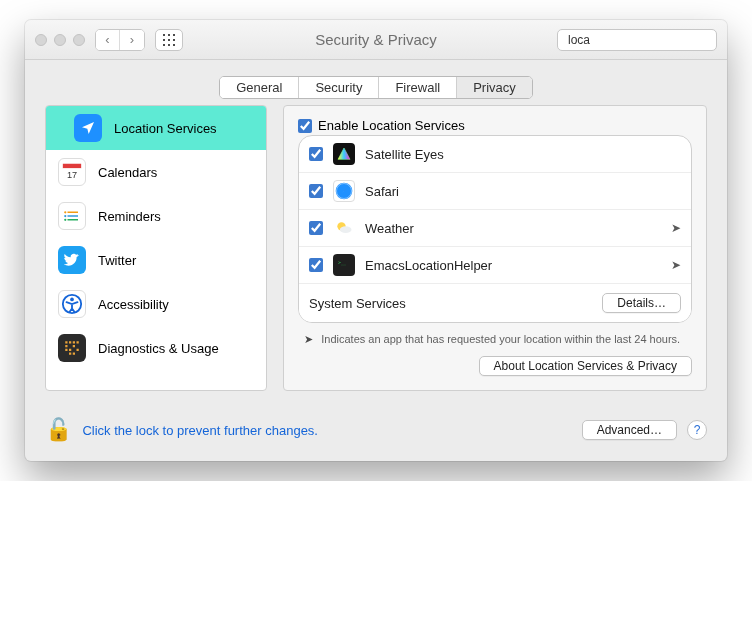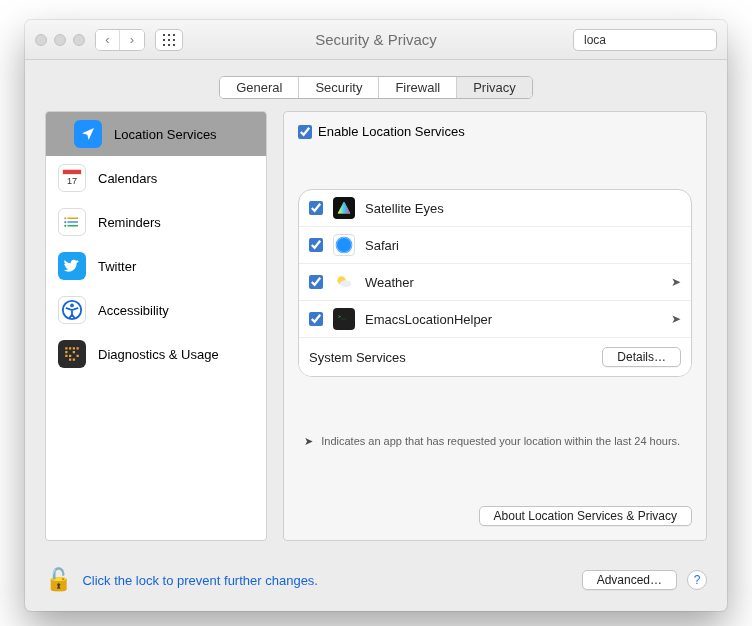--- a/index.html
+++ b/index.html
@@ -30,49 +30,48 @@
       position: relative;
     }
     .traffic { display: flex; gap: 7px; }
     .dot { width: 12px; height: 12px; border-radius: 50%; background: #d6d6d6; border: 1px solid #c3c3c3; }
     .navseg { display: flex; border: 1px solid #c7c7c7; border-radius: 5px; height: 22px; overflow: hidden; background: #fff; }
     .navseg button { width: 24px; border: none; background: #fff; color: #808080; font-size: 13px; cursor: pointer; }
     .navseg button:first-child { border-right: 1px solid #dcdcdc; }
     .gridbtn { width: 28px; height: 22px; border: 1px solid #c7c7c7; border-radius: 5px; background: #fff; display: flex; align-items: center; justify-content: center; color: #555; cursor: pointer; }
     .title { position: absolute; left: 50%; transform: translateX(-50%); color: #6f6f6f; font-size: 15px; }
     .spacer { flex: 1; }
-    .search { display: flex; align-items: center; width: 144px; height: 22px; border: 1px solid #c7c7c7; border-radius: 5px; background: #fff; padding: 0 6px; gap: 4px; color: #8a8a8a; }
+    .search { display: flex; align-items: center; width: 160px; height: 22px; border: 1px solid #c7c7c7; border-radius: 5px; background: #fff; padding: 0 6px; gap: 4px; color: #8a8a8a; }
     .search input { flex: 1; border: none; outline: none; font-size: 12px; color: #333; background: transparent; }
     .content { padding: 16px 20px 18px; }
-    .tabs { display: flex; justify-content: center; margin-bottom: 12px; }
+    .tabs { display: flex; justify-content: center; margin-bottom: 6px; }
     .tabgroup { display: flex; border: 1px solid #b9b9b9; border-radius: 5px; overflow: hidden; background: #fff; font-size: 13px; }
     .tab { padding: 3px 16px; border-right: 1px solid #cfcfcf; color: #333; cursor: pointer; background: #fff; }
     .tab:last-child { border-right: none; }
     .tab.active { background: #e9e9e9; }
     .panel { display: flex; gap: 16px; }
     .sidebar {
       width: 222px;
       background: #fff;
       border: 1px solid #cfcfcf;
       border-radius: 4px;
       overflow: hidden;
       padding: 0;
     }
     .side-item { display: flex; align-items: center; gap: 12px; padding: 8px 12px; cursor: pointer; }
-    .side-item.selected { background: #a3a3a3; padding-left: 28px; }
+    .side-item.selected { background: #5eead4; padding-left: 28px; }
     .side-icon { width: 28px; height: 28px; border-radius: 6px; display: flex; align-items: center; justify-content: center; font-size: 15px; color: #fff; flex-shrink: 0; }
     .main {
       flex: 1;
       background: #f6f6f6;
       border: 1px solid #cfcfcf;
       border-radius: 4px;
       padding: 12px 14px 14px;
       display: flex;
       flex-direction: column;
-      gap: 48px;
     }
     .enable-row { display: flex; align-items: center; gap: 6px; margin-bottom: 2px; }
     .subtext { font-size: 11px; color: #6b6b6b; margin-bottom: 8px; }
     .appbox { border: 1px solid #cfcfcf; background: #fff; border-radius: 14px; overflow: hidden; }
     .app-row { display: flex; align-items: center; gap: 10px; padding: 7px 10px; border-bottom: 1px solid #ededed; }
     .app-row:last-of-type { border-bottom: 1px solid #dcdcdc; }
     .app-icon { width: 22px; height: 22px; border-radius: 4px; display: flex; align-items: center; justify-content: center; font-size: 13px; flex-shrink: 0; }
     .app-name { flex: 1; font-size: 13px; color: #222; }
     .indicator { color: #5a5a5a; font-size: 12px; }
     .sys-row { display: flex; align-items: center; padding: 9px 10px; gap: 10px; background:#fff; }

